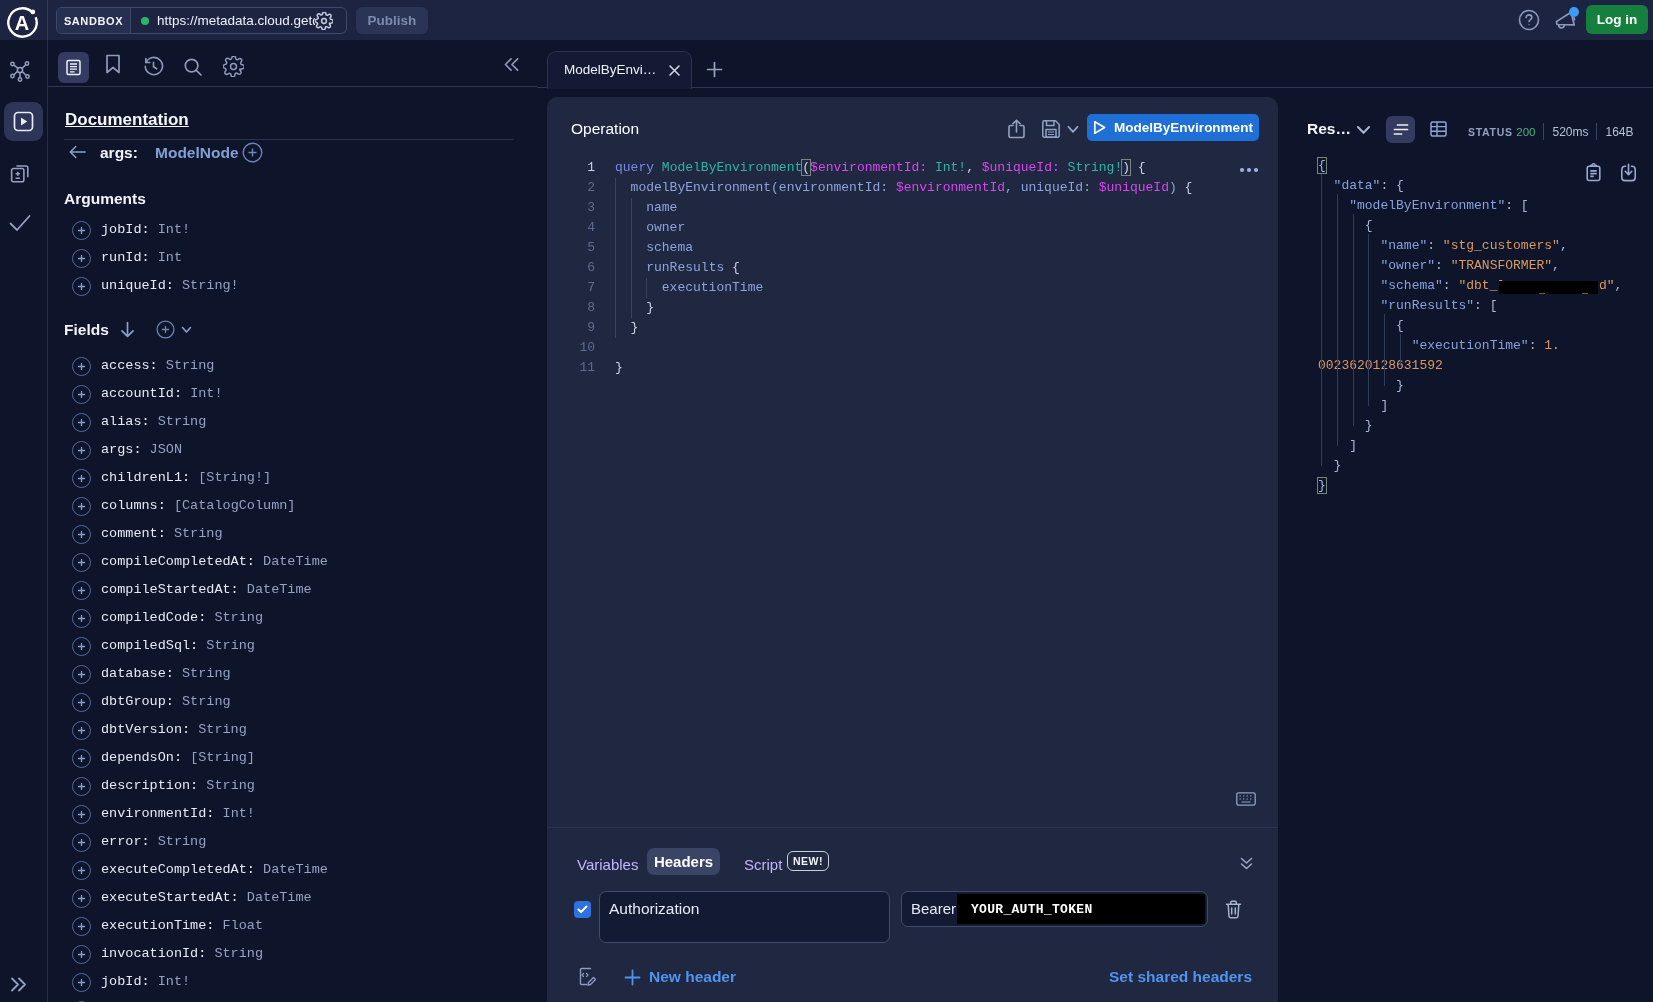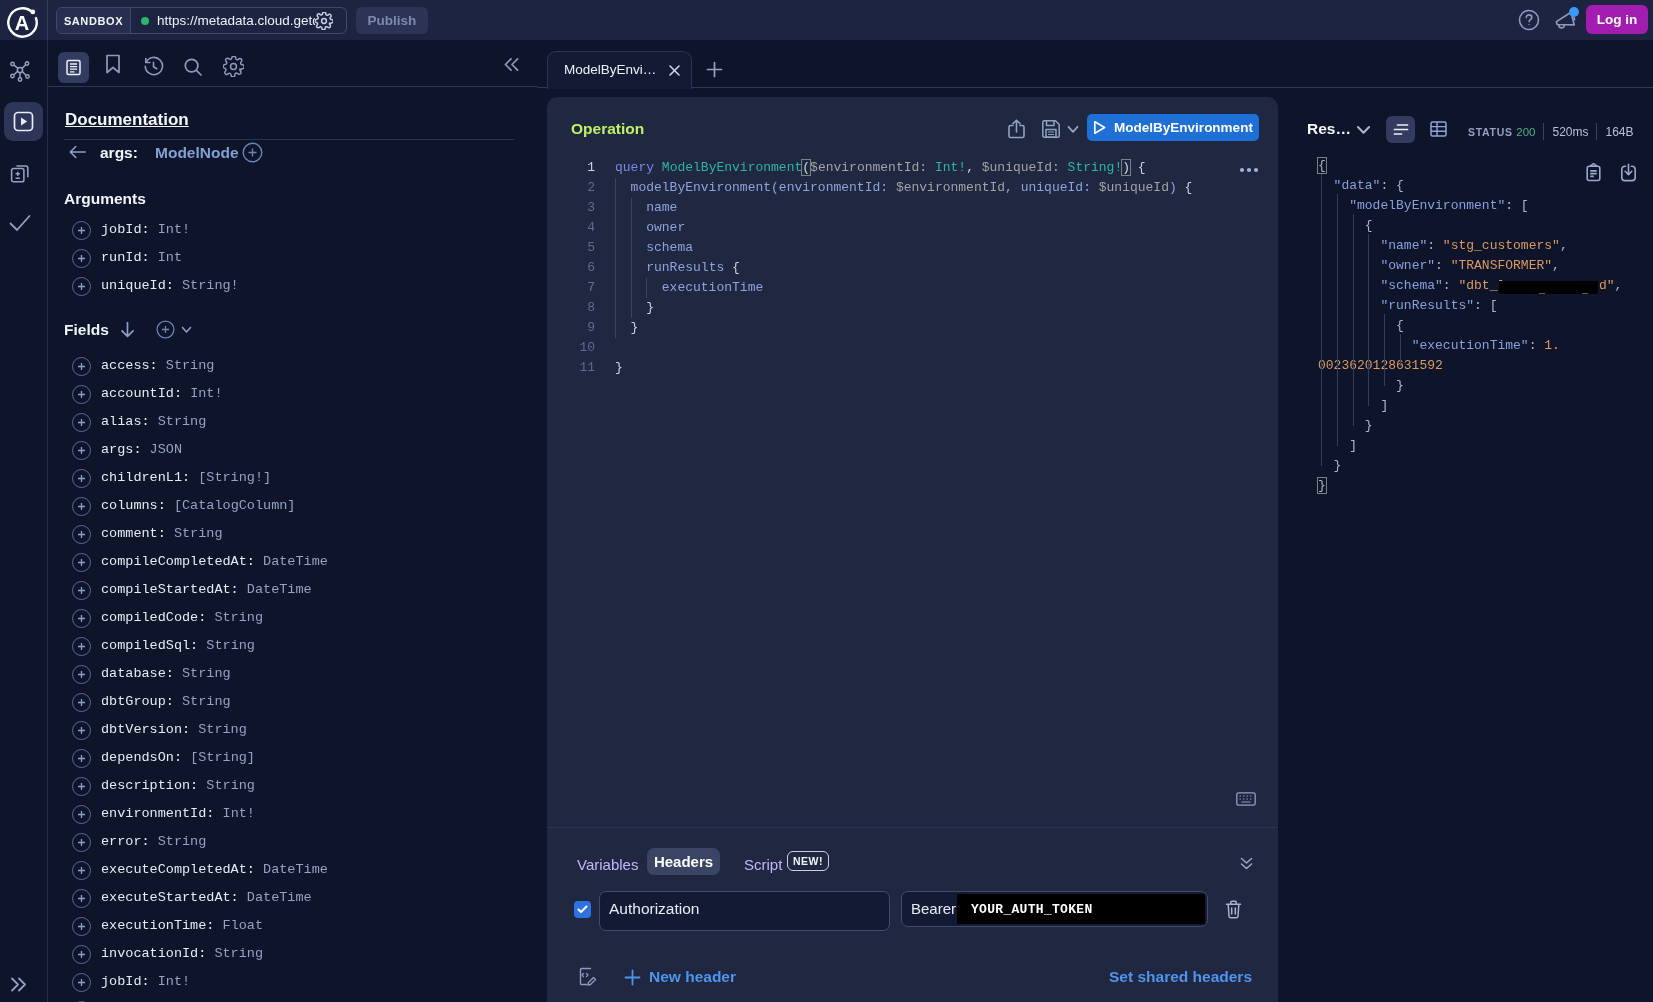--- a/index.html
+++ b/index.html
@@ -13,21 +13,21 @@
 #logo { position:absolute; left:4px; top:3px; }
 #urlgroup { position:absolute; left:56px; top:7px; height:27px; display:flex; align-items:stretch; border:1px solid #3e4a6b; border-radius:6px; }
 #sandbox { background:#272f50; color:#f3f5fa; font-weight:bold; font-size:11px; letter-spacing:0.6px; display:flex; align-items:center; justify-content:center; width:74px; flex:none; border-right:1px solid #3e4a6b; border-radius:5px 0 0 5px; }
 #urlbox { display:flex; align-items:center; padding:0 8px 0 10px; width:215px; }
 #urlbox .dot { width:8px; height:8px; border-radius:50%; background:#2bb56a; margin-right:8px; flex:none; }
 #urlbox .url { color:#eef1f8; font-size:13.5px; white-space:nowrap; overflow:hidden; width:158px; flex:none; }
 #publish { position:absolute; left:356px; top:7px; width:72px; height:27px; background:#2b3454; border-radius:6px; color:#7d8aac; font-weight:bold; font-size:13.5px; display:flex; align-items:center; justify-content:center; }
 #helpic { position:absolute; left:1518px; top:9px; }
 #megaic { position:absolute; left:1553px; top:10px; }
 #megadot { position:absolute; left:1569px; top:7px; width:10px; height:10px; border-radius:50%; background:#3b9af8; }
-#loginbtn { position:absolute; left:1586px; top:5px; width:62px; height:29px; background:#a21caf; border-radius:6px; color:#fff; font-weight:bold; font-size:13.5px; display:flex; align-items:center; justify-content:center; }
+#loginbtn { position:absolute; left:1586px; top:5px; width:62px; height:29px; background:#15803d; border-radius:6px; color:#fff; font-weight:bold; font-size:13.5px; display:flex; align-items:center; justify-content:center; }
 
 
 #sidebar { position:absolute; left:0; top:40px; width:48px; height:962px; border-right:1px solid #252c4c; background:#0e1429; }
 #sidebar .icon { position:absolute; }
 #playchip { position:absolute; left:4px; top:62px; width:39px; height:39px; background:#2d3558; border-radius:9px; display:flex; align-items:center; justify-content:center; }
 
 
 #docs { position:absolute; left:48px; top:40px; width:489px; height:962px; }
 #docstoolbar { position:absolute; left:0; top:0; width:489px; height:47px; border-bottom:1px solid #2e3654; }
 #docchip { position:absolute; left:10px; top:12px; width:31px; height:31px; background:#333c60; border-radius:6px; display:flex; align-items:center; justify-content:center; }
@@ -48,46 +48,46 @@
 .fieldrow .fname .ftype { color:#94a2c4; }
 
 
 #middle { position:absolute; left:537px; top:40px; width:747px; height:962px; }
 #tabline { position:absolute; left:0; top:47px; width:1116px; height:1px; background:#2e3654; }
 #tab { position:absolute; left:10px; top:11px; width:145px; height:38px; background:#141a33; border:1px solid #2c3353; border-bottom:none; border-radius:9px 9px 0 0; z-index:2; }
 #tab .tname { position:absolute; left:16px; top:10px; color:#eef1f8; font-size:13.5px; }
 #tab .tx { position:absolute; left:120px; top:12px; }
 #newtab { position:absolute; left:169px; top:21px; }
 #opcard { position:absolute; left:10px; top:57px; width:731px; height:905px; background:#1f2741; border-radius:10px 10px 0 0; }
-#optitle { position:absolute; left:24px; top:23px; color:#bef264; font-size:15.5px; font-weight:bold; }
+#optitle { position:absolute; left:24px; top:23px; color:#ffffff; font-size:15.5px; font-weight:normal; }
 #shareic { position:absolute; left:460px; top:22px; }
 #saveic { position:absolute; left:494px; top:22px; }
 #savechev { position:absolute; left:520px; top:28px; }
 #runbtn { position:absolute; left:540px; top:17px; width:172px; height:27px; background:#1e70d6; border-radius:5px; display:flex; align-items:center; justify-content:center; gap:8px; color:#fff; font-weight:bold; font-size:13.5px; }
 #code { position:absolute; left:0; top:61px; width:731px; height:420px; font-family:"Liberation Mono", monospace; font-size:13px; line-height:20px; }
 .cl { position:absolute; left:0; height:20px; white-space:pre; width:731px; }
 .cl .ln { position:absolute; width:48px; left:0; top:0; text-align:right; color:#5c6b92; }
 .cl .lnb { color:#c9d3e8; }
 .cl .ct { position:absolute; left:68px; top:0; }
 .kw { color:#7b87e8; }
 .tn { color:#2cb5a5; }
-.vr { color:#a3a3a3; }
+.vr { color:#d946ef; }
 .fd { color:#8da3dc; }
 .pn { color:#ccd3e2; }
 .bbox { outline:1px solid #76857f; }
 .guide { position:absolute; width:1px; background:#39445f; }
 #dots3 { position:absolute; left:692px; top:70px; }
 #kbd { position:absolute; left:689px; top:695px; }
 #btabs { position:absolute; left:0; top:730px; width:731px; height:175px; border-top:1px solid #2b3252; }
 .btab { position:absolute; top:28px; color:#c4b5fd; font-size:15px;margin-left:8px; }
 #hdrchip { position:absolute; left:100px; top:20px; width:73px; height:27px; background:#3a4464; border-radius:7px; color:#fff; font-weight:bold; font-size:15px; display:flex; align-items:center; justify-content:center; }
 #newchip { position:absolute; left:240px; top:23px; width:42px; height:20px; border:1.5px solid #c8cfdd; border-radius:6px; color:#f0f3f9; font-weight:bold; font-size:10.5px; letter-spacing:0.5px; display:flex; align-items:center; justify-content:center; }
 #dblchev { position:absolute; left:692px; top:28px; }
 #hcheck { position:absolute; left:27px; top:73px; width:17px; height:17px; background:#2d72df; border-radius:4px; display:flex; align-items:center; justify-content:center; }
-#hinput1 { position:absolute; left:52px; top:63px; width:291px; height:40px; background:#131a33; border:1px solid #3f4c70; border-radius:7px; color:#e8ecf6; font-size:15.5px; line-height:34px; padding-left:9px; }
+#hinput1 { position:absolute; left:52px; top:63px; width:291px; height:52px; background:#131a33; border:1px solid #3f4c70; border-radius:7px; color:#e8ecf6; font-size:15.5px; line-height:34px; padding-left:9px; }
 #hinput2 { position:absolute; left:354px; top:63px; width:307px; height:36px; background:#131a33; border:1px solid #3f4c70; border-radius:7px; }
 #hinput2 .bearer { position:absolute; left:9px; top:8px; color:#e8ecf6; font-size:15px; }
 #tokenbox { position:absolute; left:55px; top:2px; width:248px; height:30px; background:#000; display:flex; align-items:center; }
 #tokenbox span { color:#fff; font-family:"Liberation Mono", monospace; font-weight:bold; font-size:13px; letter-spacing:0.3px; margin-left:14px; }
 #trash { position:absolute; left:678px; top:72px; }
 #scripticon { position:absolute; left:31px; top:870px; }
 #plusnh { position:absolute; left:77px; top:872px; }
 #newheader { position:absolute; left:102px; top:871px; color:#4f94ee; font-weight:bold; font-size:15.5px; }
 #setshared { position:absolute; left:562px; top:871px; color:#4f94ee; font-weight:bold; font-size:15.5px; }
 

